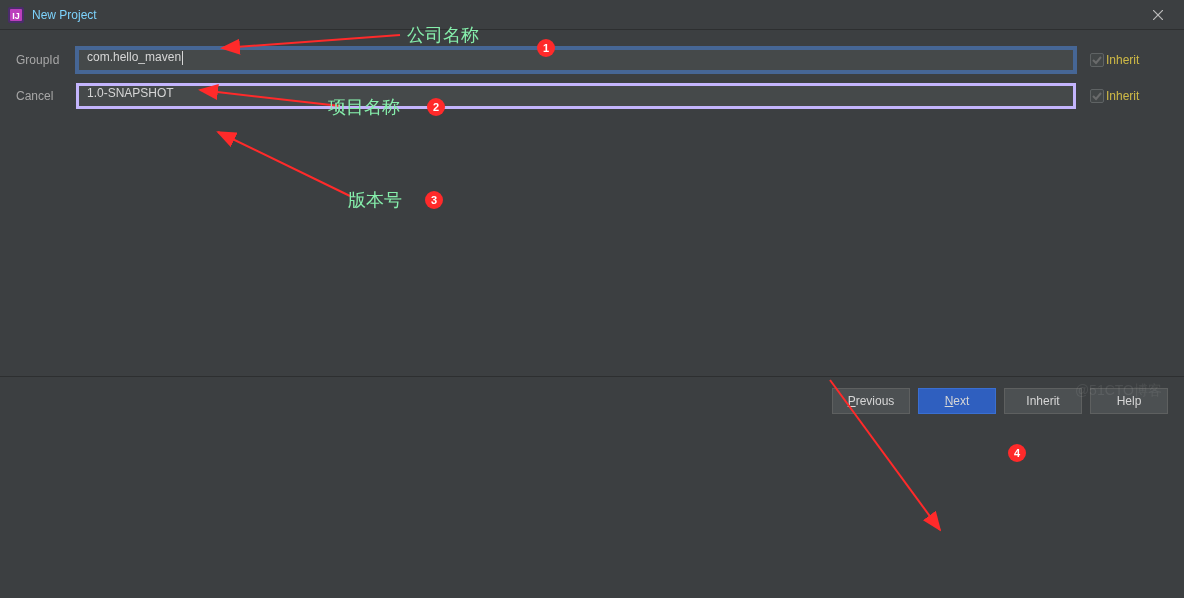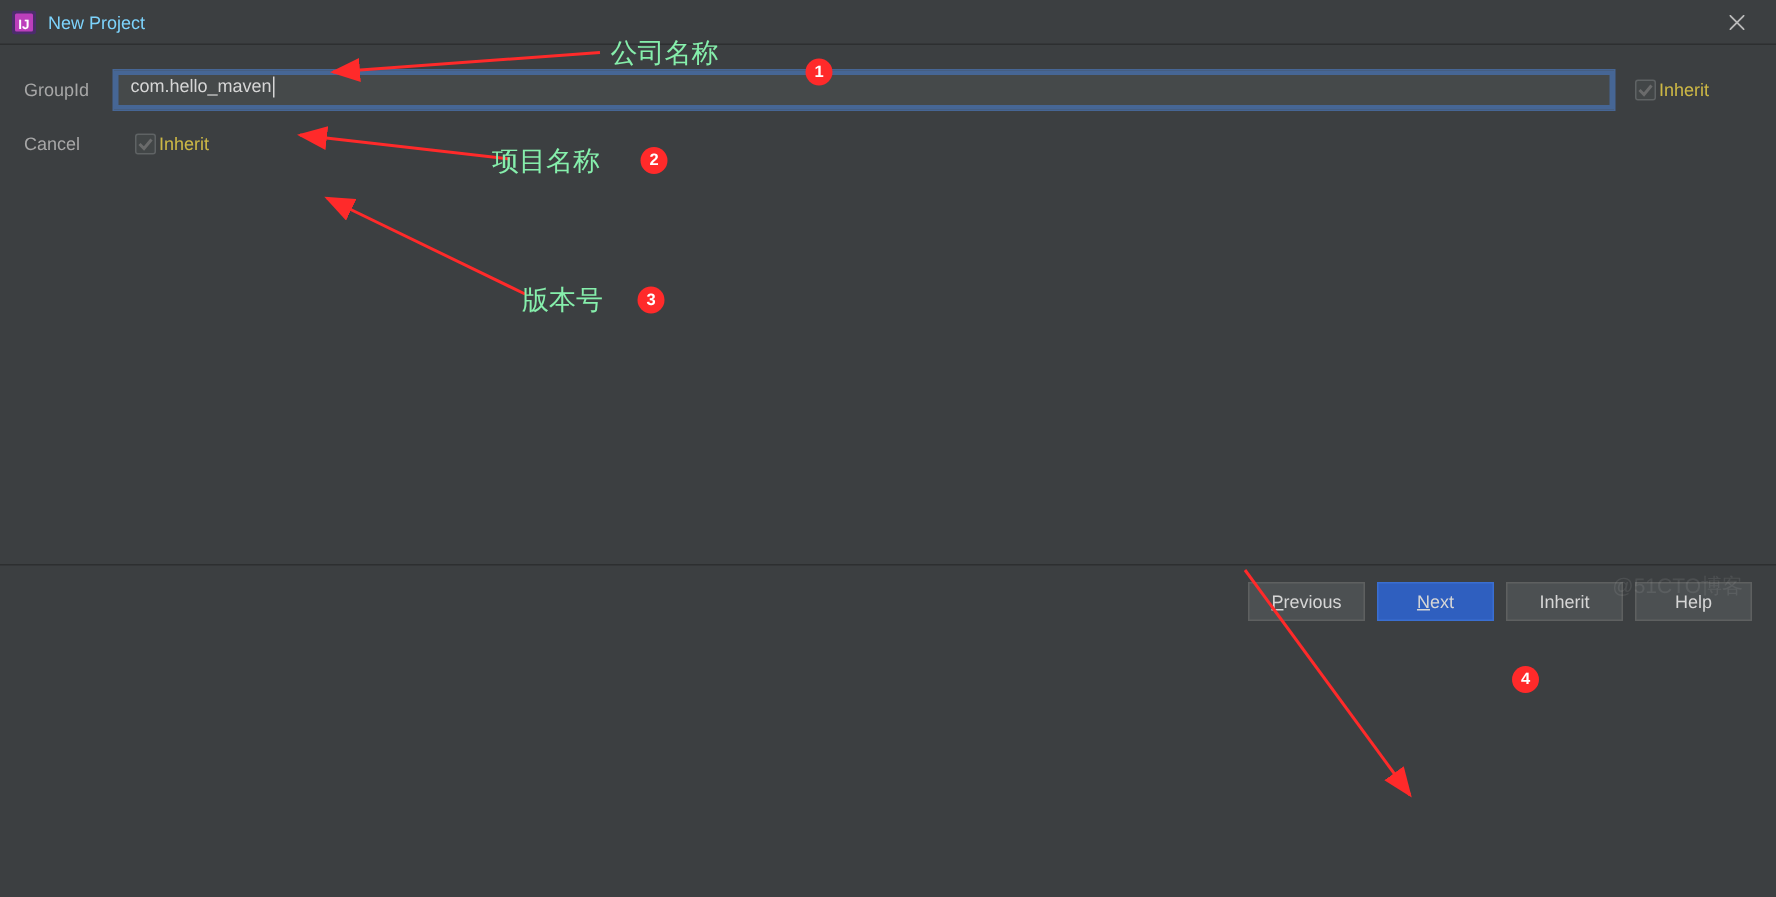--- a/index.html
+++ b/index.html
@@ -66,20 +66,23 @@
               <polyline points="1,5 4,8 9,2"></polyline>
             </svg>
         </span>
         <span>Inherit</span>
       </label>
     </div>
 
 
     <div class="row">
       <div class="label">Cancel</div>
+      <div class="input">
+        <span>1.0-SNAPSHOT</span>
+      </div>
       <label class="inherit disabled">
         <span class="check">
           <svg viewBox="0 0 10 10">
               <polyline points="1,5 4,8 9,2"></polyline>
             </svg>
         </span>
         <span>Inherit</span>
       </label>
     </div>
   </div>

